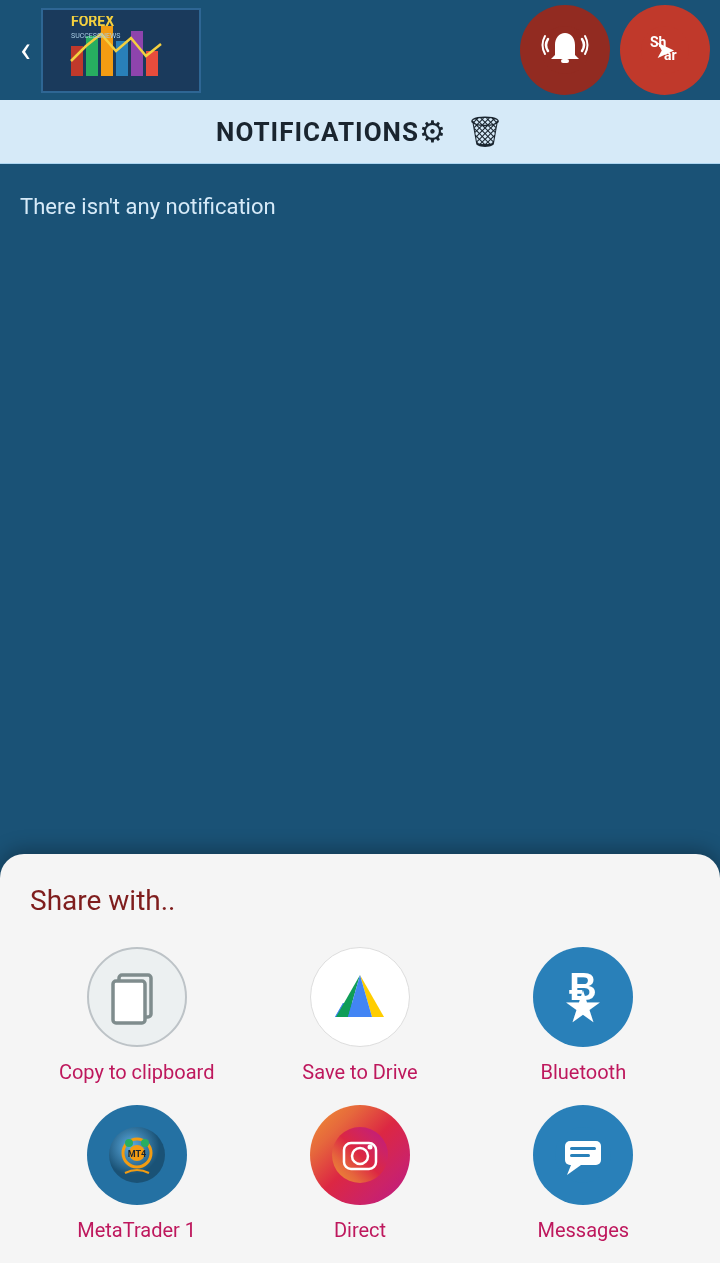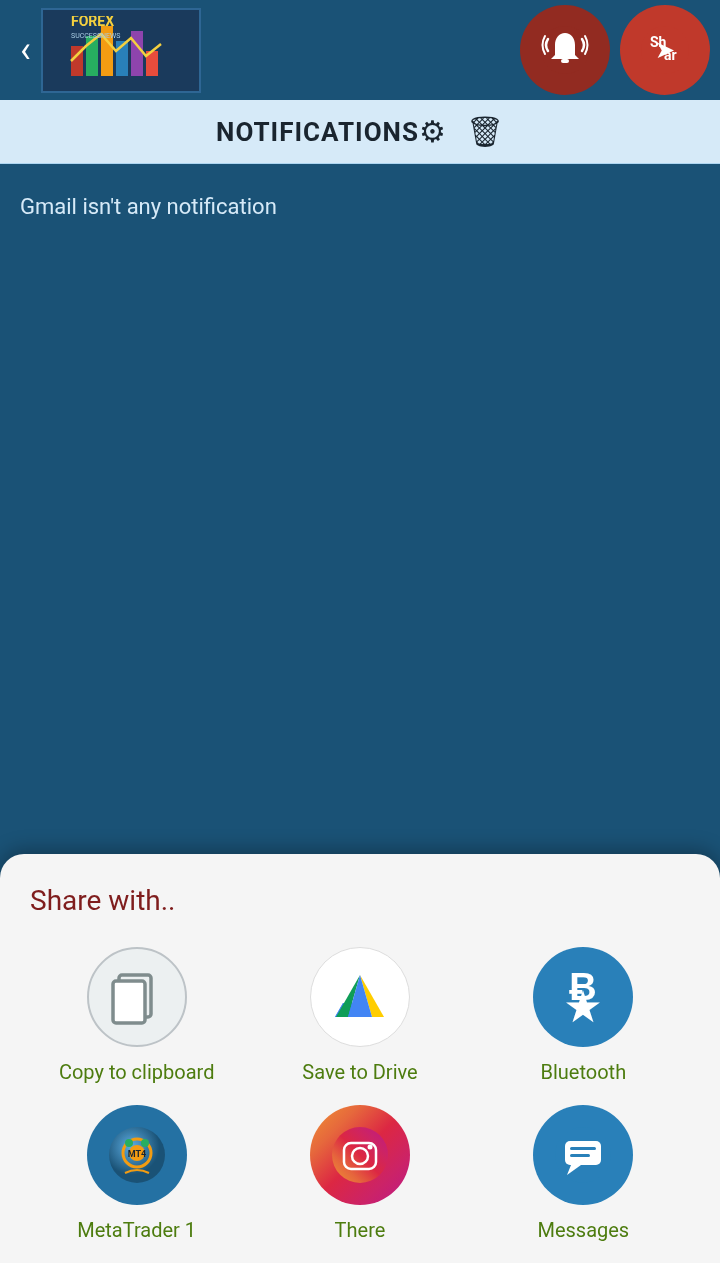--- a/index.html
+++ b/index.html
@@ -128,21 +128,21 @@
       width: 100px;
       height: 100px;
       border-radius: 50%;
       display: flex;
       align-items: center;
       justify-content: center;
       font-size: 44px;
     }
     .share-label {
       font-size: 20px;
-      color: #4d7c0f;
+      color: #be185d;
       text-align: right;
       line-height: 1.3;
     }
 
     
     .icon-clipboard {
       background: #ecf0f1;
       border: 2px solid #bdc3c7;
       color: #7f8c8d;
       font-size: 44px;
@@ -217,21 +217,21 @@
 
 <div class="notifications-bar">
   <div class="notifications-title">NOTIFICATIONS</div>
   <div class="notif-icons">
     <span class="notif-icon">⚙</span>
     <span class="notif-icon">🗑</span>
   </div>
 </div>
 
 <div class="main-bg">
-  <div class="no-notif">Gmail isn't any notification</div>
+  <div class="no-notif">There isn't any notification</div>
 </div>
 
 <div class="share-sheet">
   <div class="share-title">Share with..</div>
   <div class="share-grid">
 
     <div class="share-item">
       <div class="share-icon icon-clipboard">
         <svg class="clipboard-svg" viewBox="0 0 60 60">
           <rect x="12" y="8" width="32" height="42" rx="3" fill="none" stroke="#7f8c8d" stroke-width="3.5"></rect>
@@ -323,21 +323,21 @@
           </defs>
           <circle cx="30" cy="30" r="28" fill="url(#iggrad)"></circle>
 
           <rect x="14" y="18" width="32" height="26" rx="7" fill="none" stroke="white" stroke-width="2.5"></rect>
 
           <circle cx="30" cy="31" r="8" fill="none" stroke="white" stroke-width="2.5"></circle>
 
           <circle cx="40" cy="22" r="2.5" fill="white"></circle>
         </svg>
       </div>
-      <span class="share-label">There</span>
+      <span class="share-label">Direct</span>
     </div>
 
     <div class="share-item">
       <div class="share-icon icon-messages">
         <svg viewBox="0 0 60 60" width="60" height="60">
           <circle cx="30" cy="30" r="28" fill="#2980b9"></circle>
 
           <rect x="12" y="16" width="36" height="24" rx="5" fill="white"></rect>
           <polygon points="18,40 14,50 28,40" fill="white"></polygon>
 

